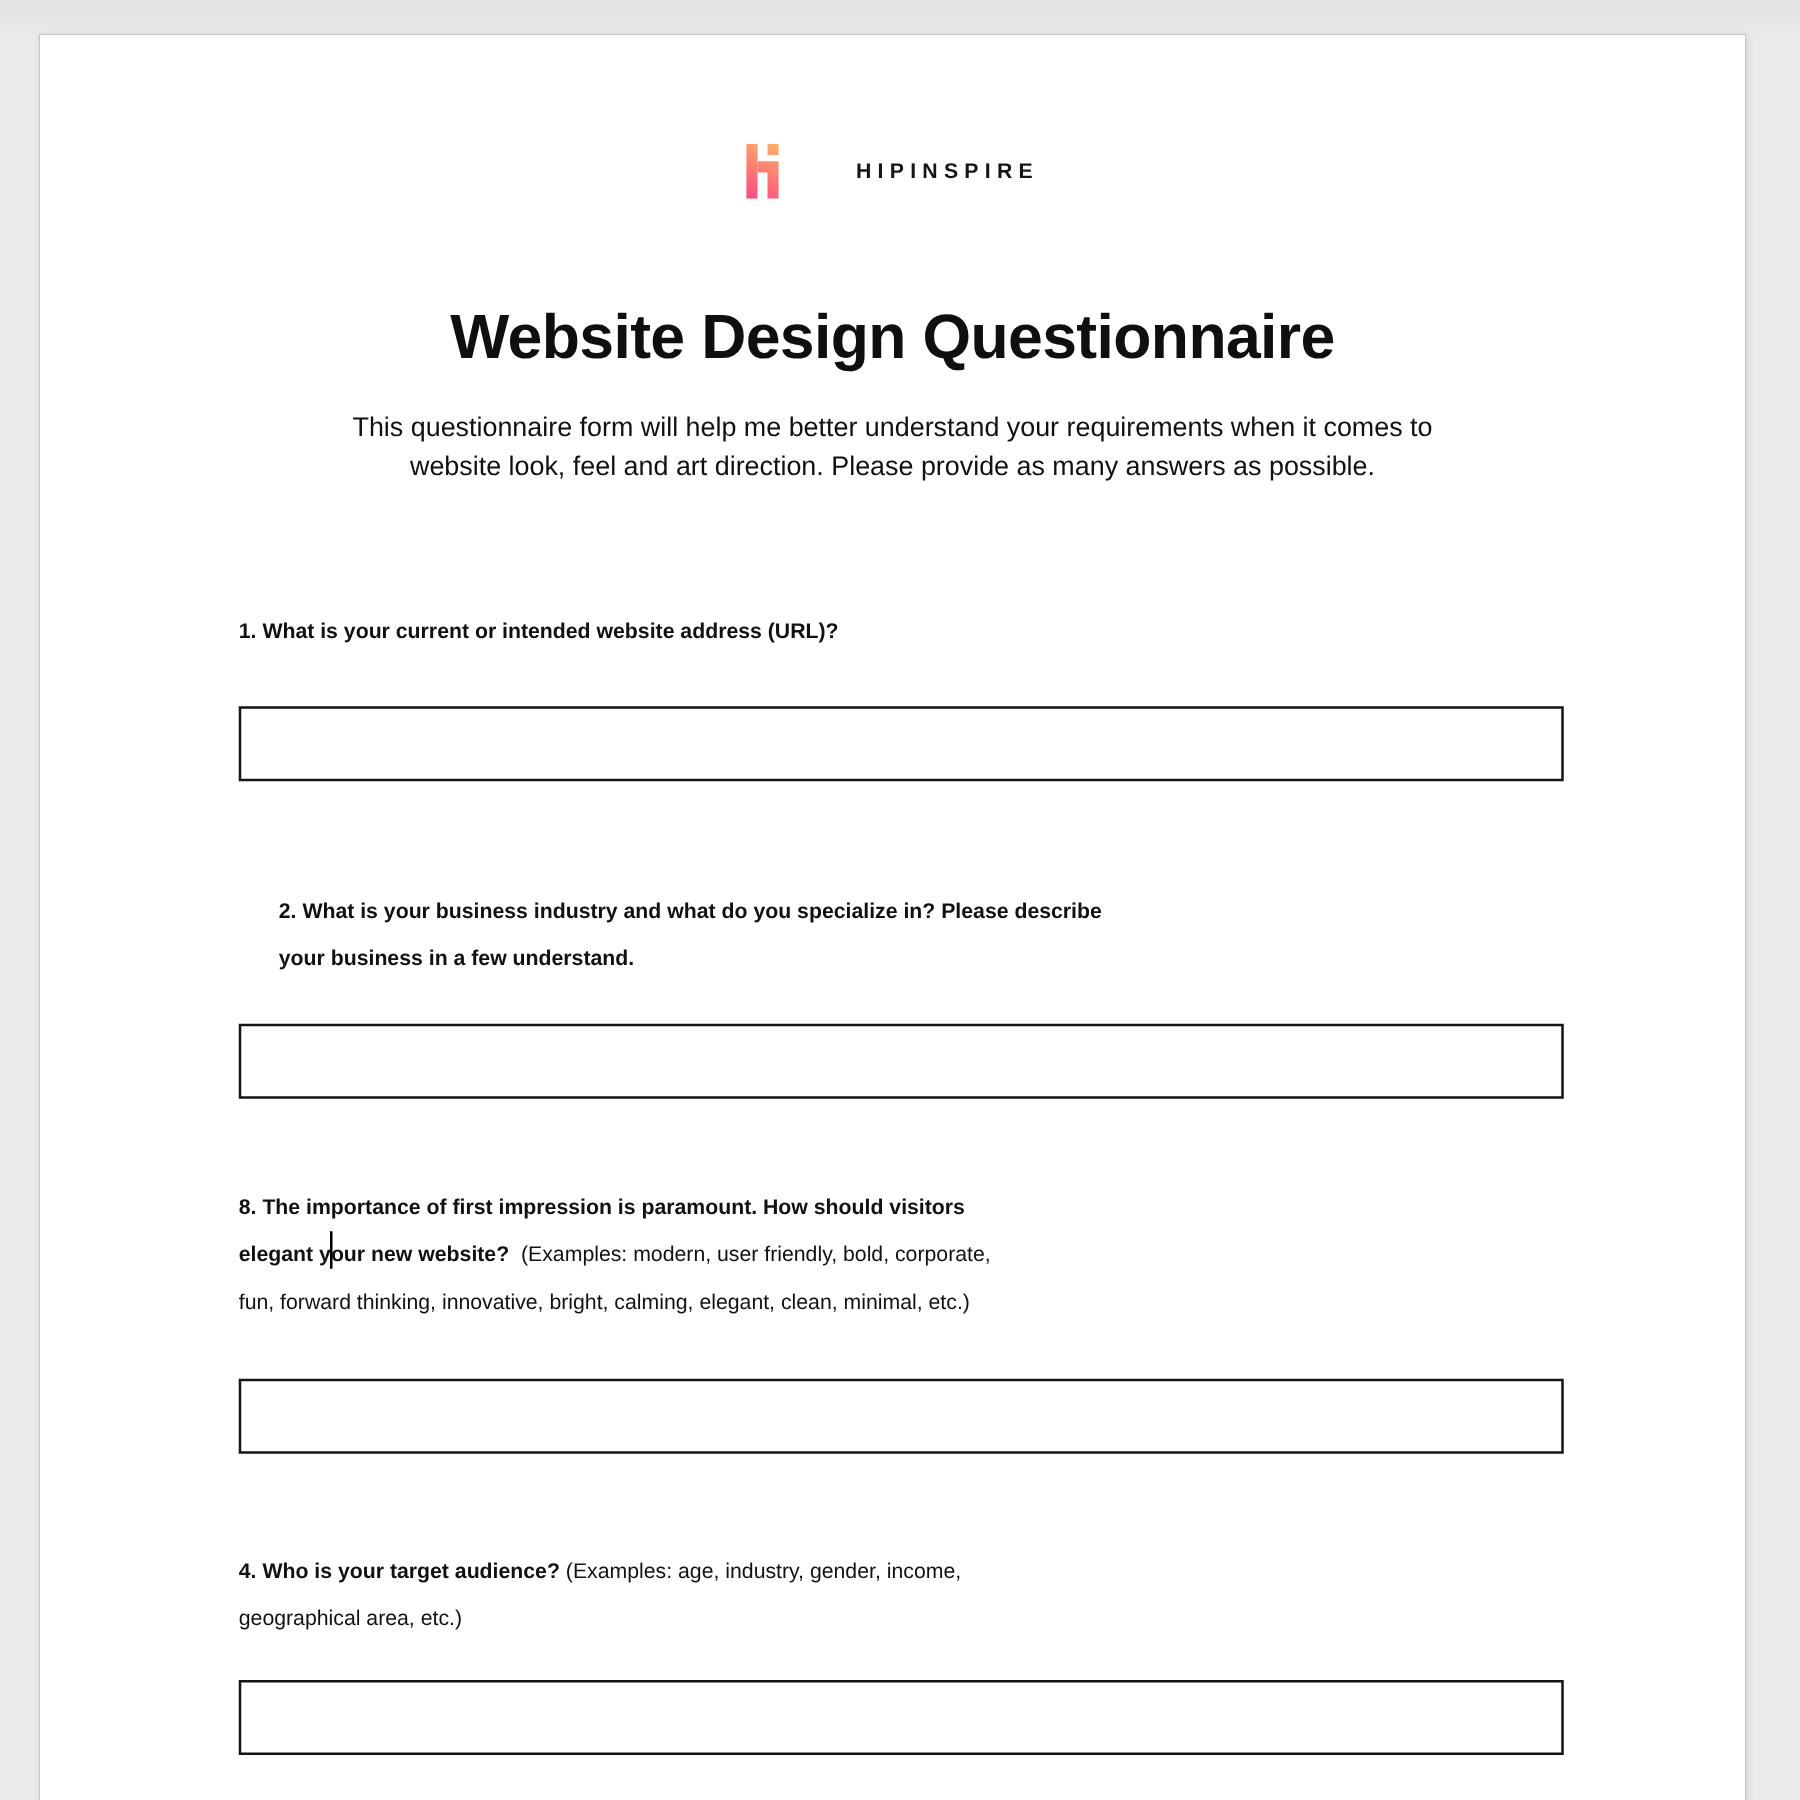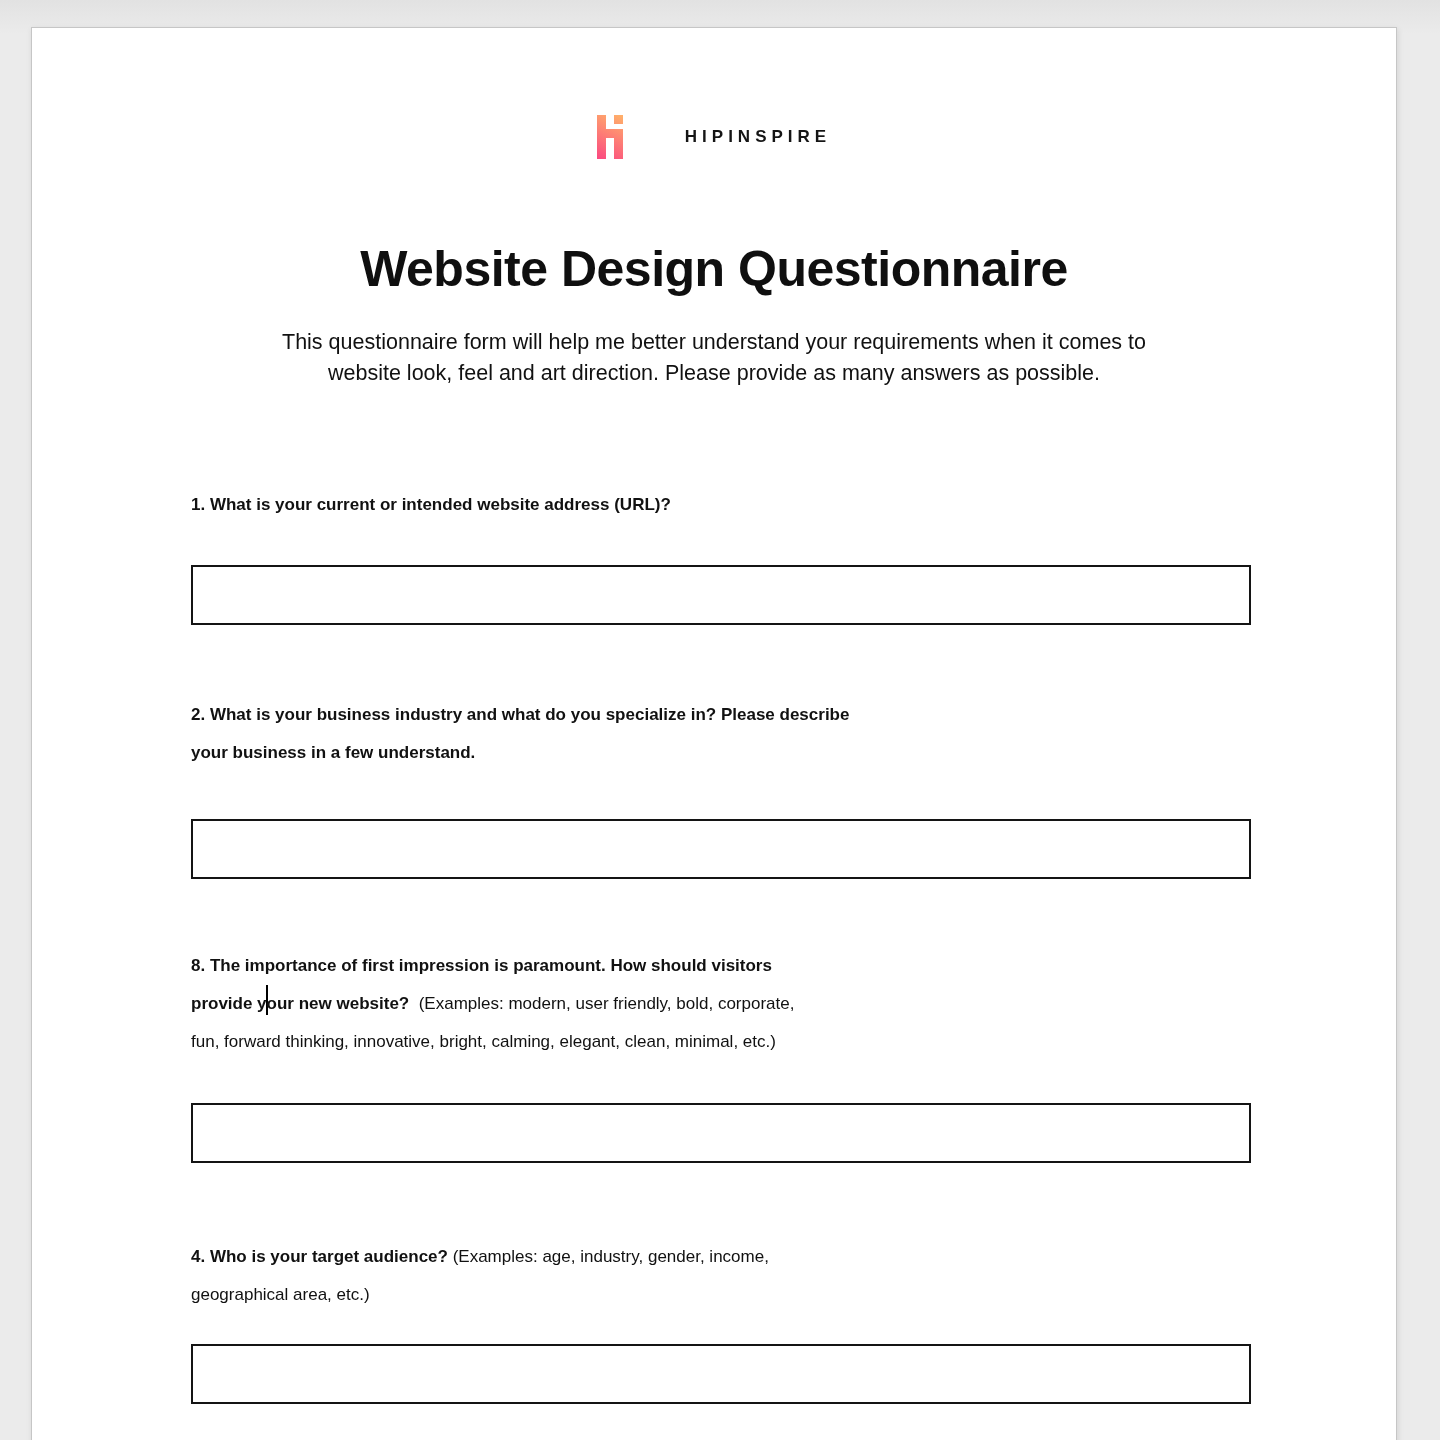--- a/index.html
+++ b/index.html
@@ -100,21 +100,21 @@
     border-radius: 0;
     background: #ffffff;
     resize: none;
     outline: none;
     padding: 8px 12px;
     font-family: "Liberation Sans", "DejaVu Sans", sans-serif;
     font-size: 21px;
     color: #111;
   }
   .top-q1 { top: 458px; }  .top-a1 { top: 537px; }
-  .top-q2 { top: 668px; }  .top-a2 { top: 791px; }
+  .top-q2 { top: 682px; margin-left: 32px; }  .top-a2 { top: 791px; }
   .top-q3 { top: 919px; }  .top-a3 { top: 1075px; }
   .top-q4 { top: 1210px; } .top-a4 { top: 1316px; }
 </style>
 </head>
 <body>
 
 <div class="canvas">
   <div class="sheet">
 
     <div class="logo-row">
@@ -145,21 +145,21 @@
     <textarea class="answer top-a1" style=""></textarea>
 
     <div class="q top-q2">
       <div class="line"><span class="b">2. What is your business industry and what do you specialize in? Please describe</span></div>
       <div class="line"><span class="b">your business in a few understand.</span></div>
     </div>
     <textarea class="answer top-a2" style=""></textarea>
 
     <div class="q top-q3">
       <div class="line"><span class="b">8. The importance of first impression is paramount. How should visitors</span></div>
-      <div class="line"><span class="b">provide y</span><span class="caret"></span><span class="b">our new website?</span><span class="r">&nbsp; (Examples: modern, user friendly, bold, corporate,</span></div>
+      <div class="line"><span class="b">elegant y</span><span class="caret"></span><span class="b">our new website?</span><span class="r">&nbsp; (Examples: modern, user friendly, bold, corporate,</span></div>
       <div class="line"><span class="r">fun, forward thinking, innovative, bright, calming, elegant, clean, minimal, etc.)</span></div>
     </div>
     <textarea class="answer top-a3" style=""></textarea>
 
     <div class="q top-q4">
       <div class="line"><span class="b">4. Who is your target audience?</span><span class="r"> (Examples: age, industry, gender, income,</span></div>
       <div class="line"><span class="r">geographical area, etc.)</span></div>
     </div>
     <textarea class="answer top-a4" style=""></textarea>
 

